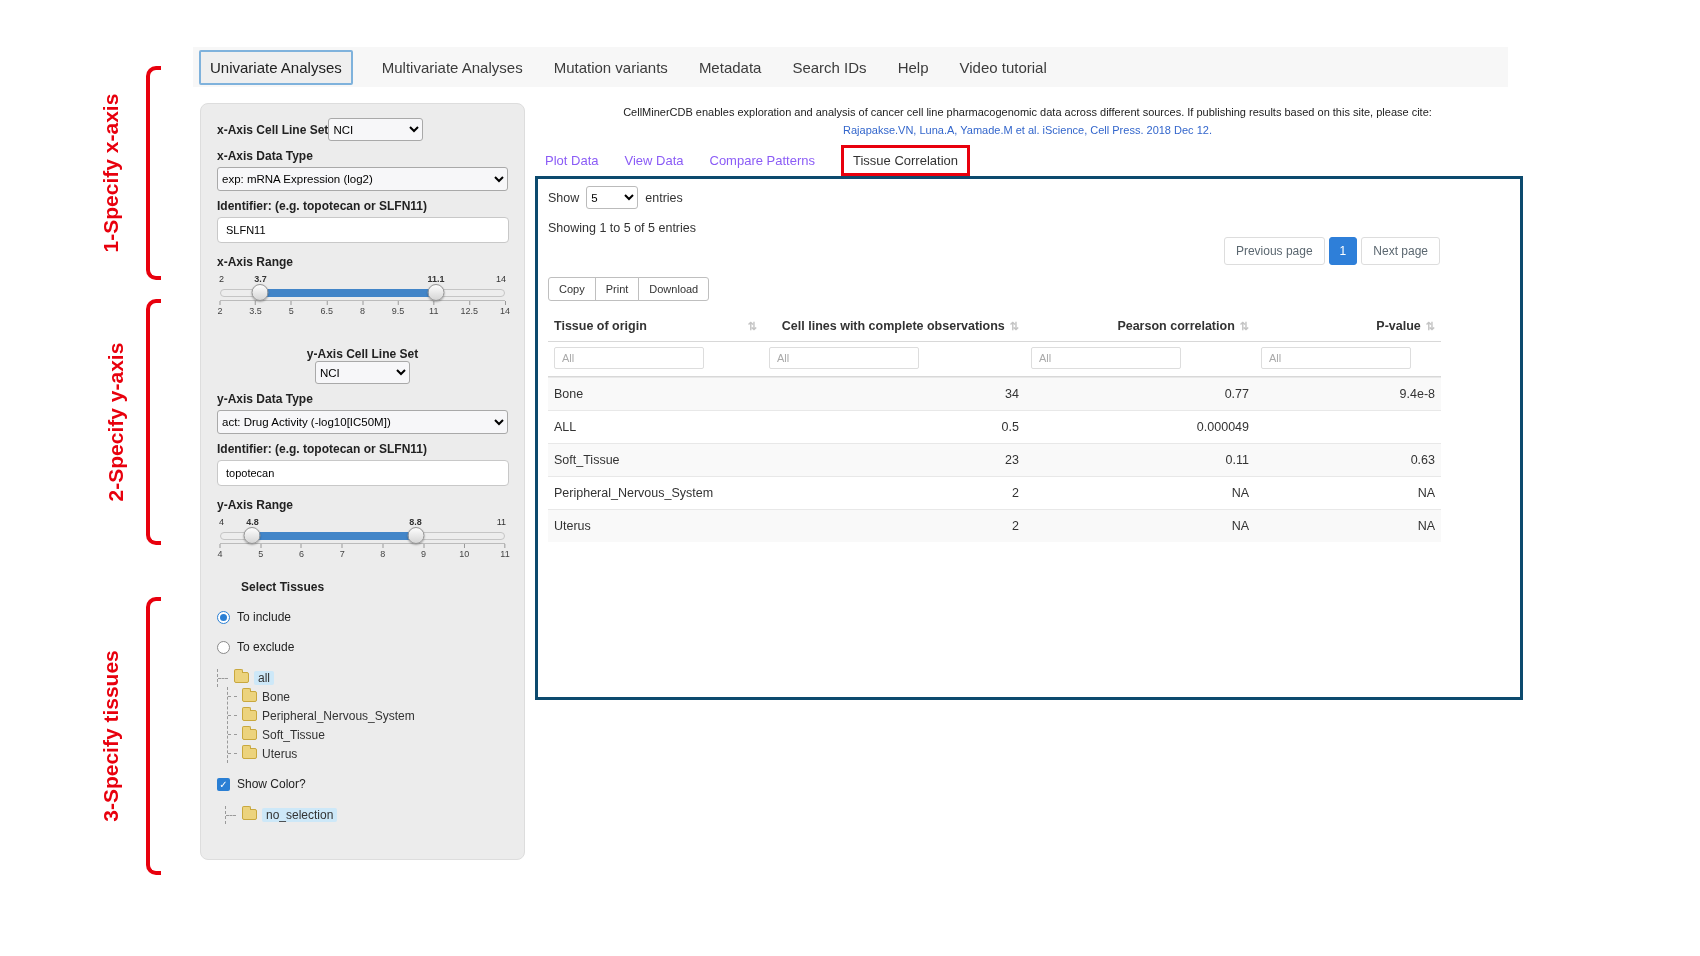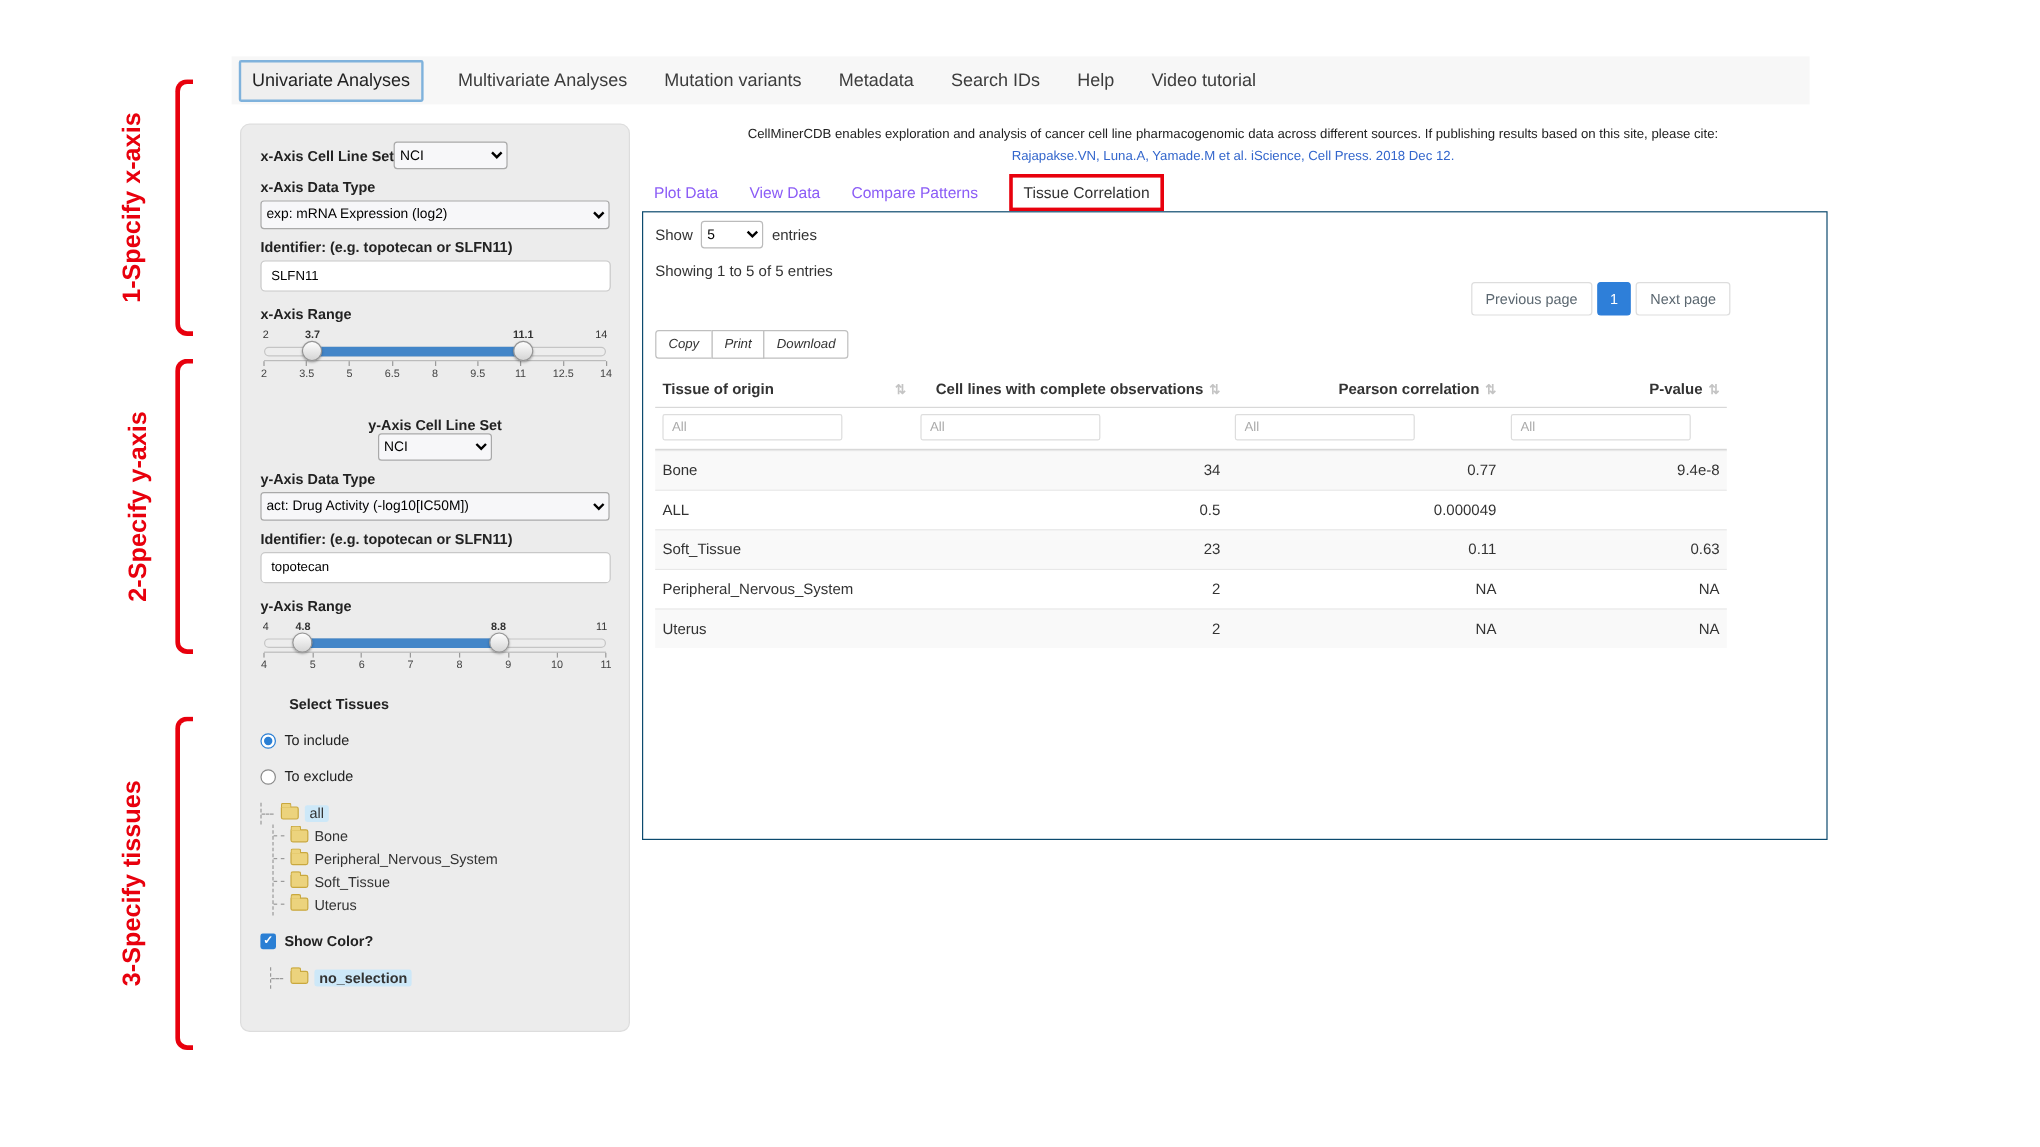--- a/index.html
+++ b/index.html
@@ -58,37 +58,37 @@
   .tree-item { display:flex; align-items:center; height:19px; font-size:12px; color:#333; cursor:pointer; }
   .tw { width:12px; height:18px; border-left:1px dashed #9a9a9a; position:relative; margin-right:5px; flex:none; }
   .tw::after { content:""; position:absolute; left:0; top:50%; width:10px; border-top:1px dashed #9a9a9a; }
   .tree-children { margin-left:10px; border-left:1px dashed #9a9a9a; }
   .h-dash { width:9px; border-top:1px dashed #9a9a9a; margin-right:5px; flex:none; }
   .folder { display:inline-block; width:15px; height:11px; background:#ecd37d; border:1px solid #c9a83e;
             border-radius:1px 2px 2px 2px; position:relative; margin-right:5px; flex:none; }
   .folder::before { content:""; position:absolute; top:-4px; left:-1px; width:7px; height:3px;
                     background:#ecd37d; border:1px solid #c9a83e; border-bottom:none; border-radius:2px 2px 0 0; }
   .hl { background:#cde8f8; padding:0 4px; border-radius:2px; }
-  .mt14 { margin-top:14px;font-weight:bold; }
+  .mt14 { margin-top:14px; }
 
   
   .citation1 { position:absolute; left:540px; top:106px; width:975px; text-align:center; font-size:11px; color:#222; }
   .citation2 { position:absolute; left:540px; top:124px; width:975px; text-align:center; font-size:11px; color:#3366cc; cursor:pointer; }
   .subtabs { position:absolute; left:545px; top:144px; height:32px; display:flex; align-items:center; gap:26px; font-size:13px; }
   .subtab { color:#8b5cf6; cursor:pointer; white-space:nowrap; }
   .subtab.boxed { color:#333; border:3px solid #e8000d; padding:5px 9px; background:#fff; }
 
-  .panel { position:absolute; left:535px; top:176px; width:988px; height:524px; border:1px solid #0c4a6e; background:#fff; }
+  .panel { position:absolute; left:535px; top:176px; width:988px; height:524px; border:3px solid #0c4a6e; background:#fff; }
   .show-row { position:absolute; left:10px; top:7px; display:flex; align-items:center; gap:7px; font-size:12.5px; color:#333; }
   select.sel-entries { width:52px; height:23px; font-size:11.5px; border:1px solid #bbb; border-radius:3px; background:#fff; }
   .showing { position:absolute; left:10px; top:42px; font-size:12.5px; color:#333; }
   .pagination { position:absolute; top:58px; right:80px; display:flex; gap:4px; font-size:12px; }
   .pg-btn { border:1px solid #ddd; background:#fff; color:#5b6770; padding:6px 11px; border-radius:3px; cursor:pointer; }
   .pg-num { border:1px solid #2e7fd9; background:#2e7fd9; color:#fff; padding:6px 10px; border-radius:3px; cursor:pointer; }
-  .dt-btns { position:absolute; left:10px; top:98px; display:flex;font-style:italic; }
+  .dt-btns { position:absolute; left:10px; top:98px; display:flex; }
   .dtb { border:1px solid #bfbfbf; background:#fff; color:#333; font-size:11px; padding:5px 10px; cursor:pointer; margin-left:-1px; }
   .dtb:first-child { border-radius:3px 0 0 3px; margin-left:0; }
   .dtb:last-child { border-radius:0 3px 3px 0; }
 
   .dtable { position:absolute; left:10px; top:132px; width:893px; }
   .grid { display:grid; grid-template-columns:215px 262px 230px 186px; }
   .th { font-weight:bold; font-size:12.5px; color:#333; padding:8px 6px; display:flex; align-items:center; }
   .th.left { justify-content:space-between; }
   .th.right { justify-content:flex-end; gap:5px; }
   .sort { color:#c4c4c4; font-size:11px; }

